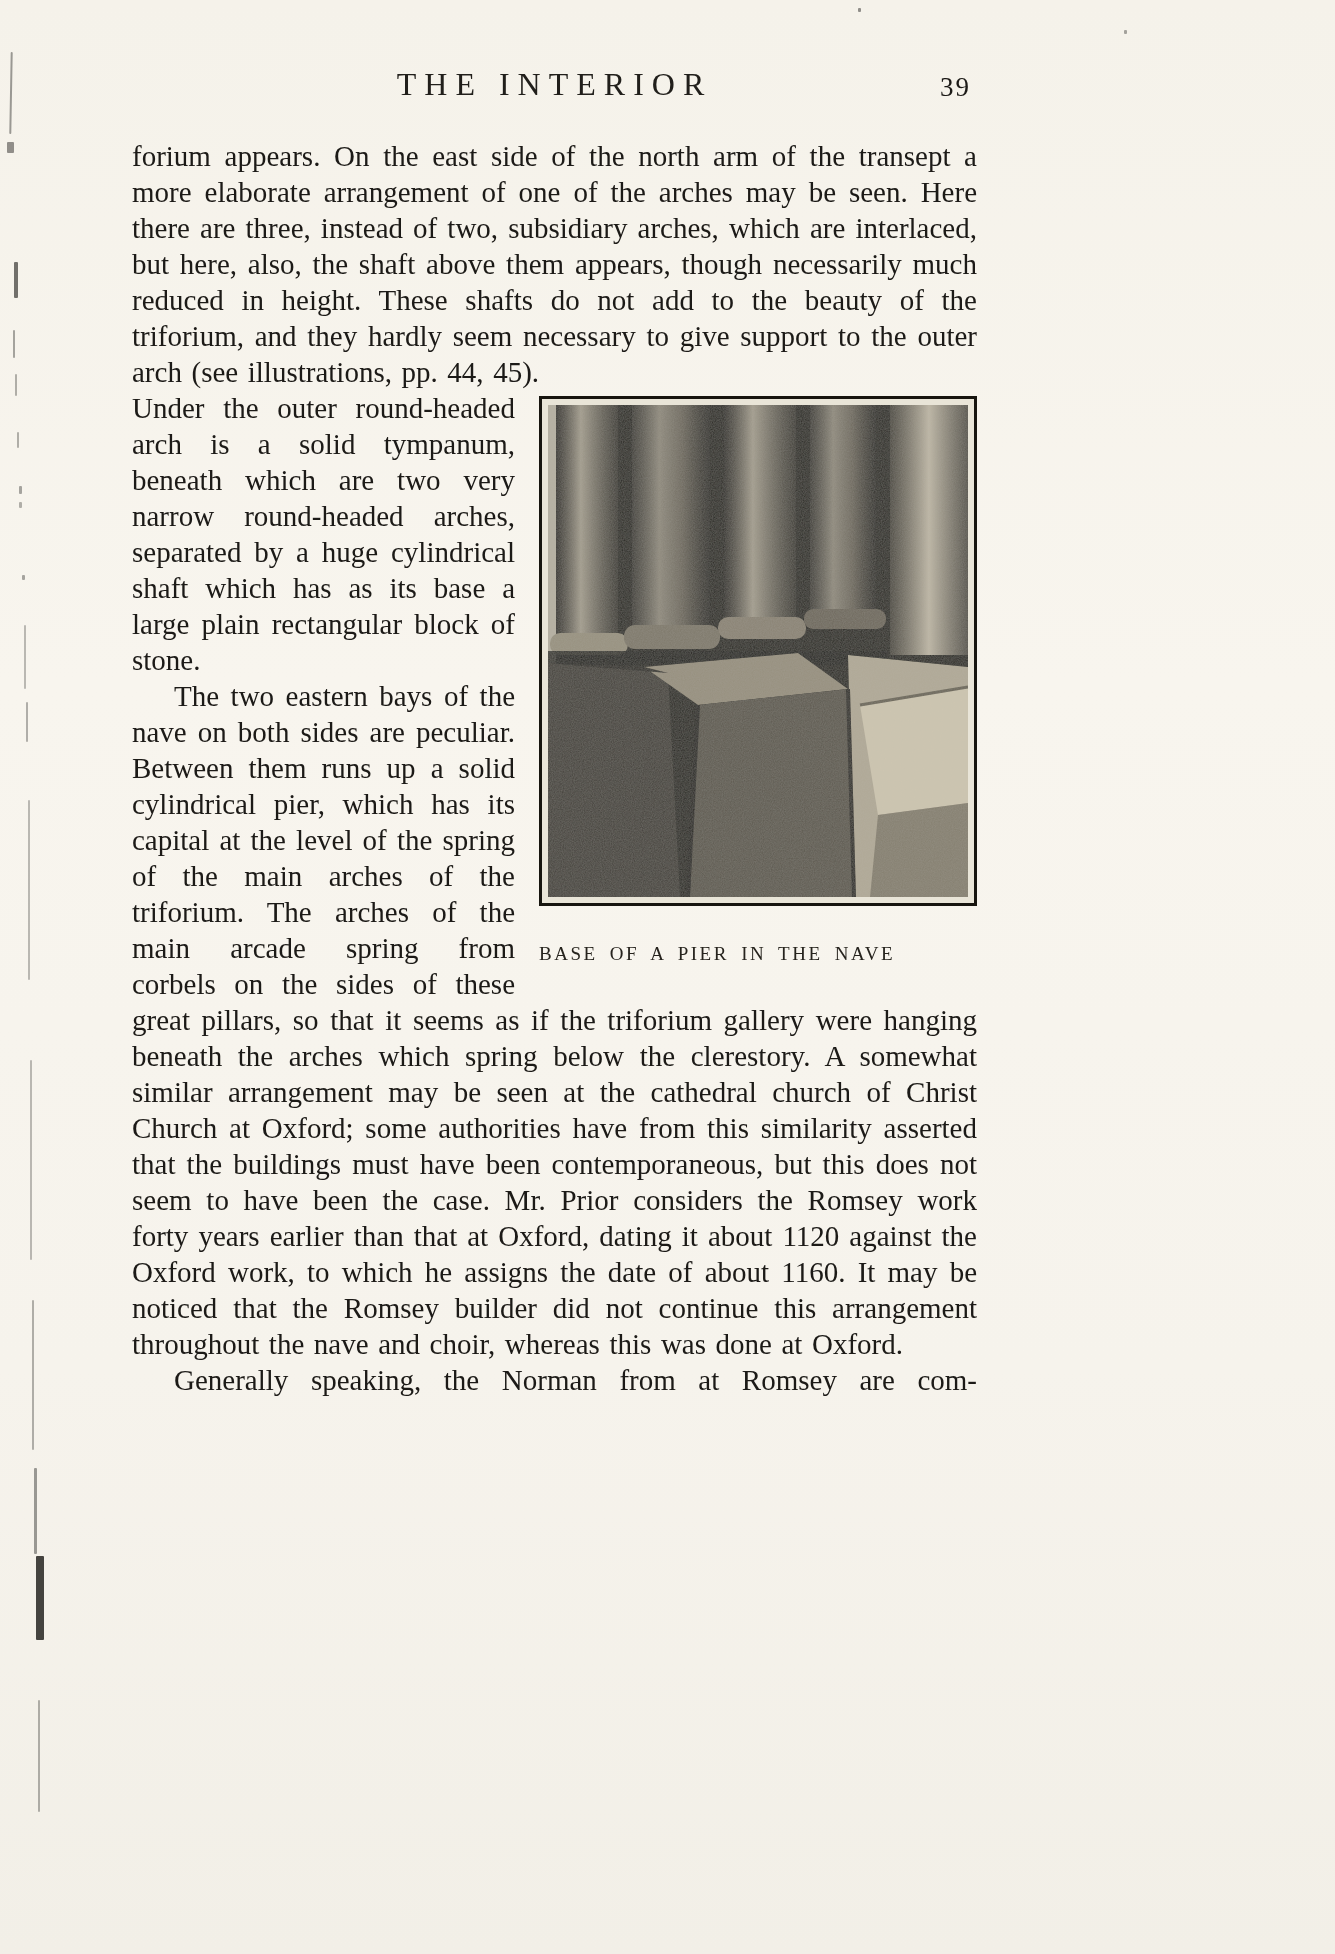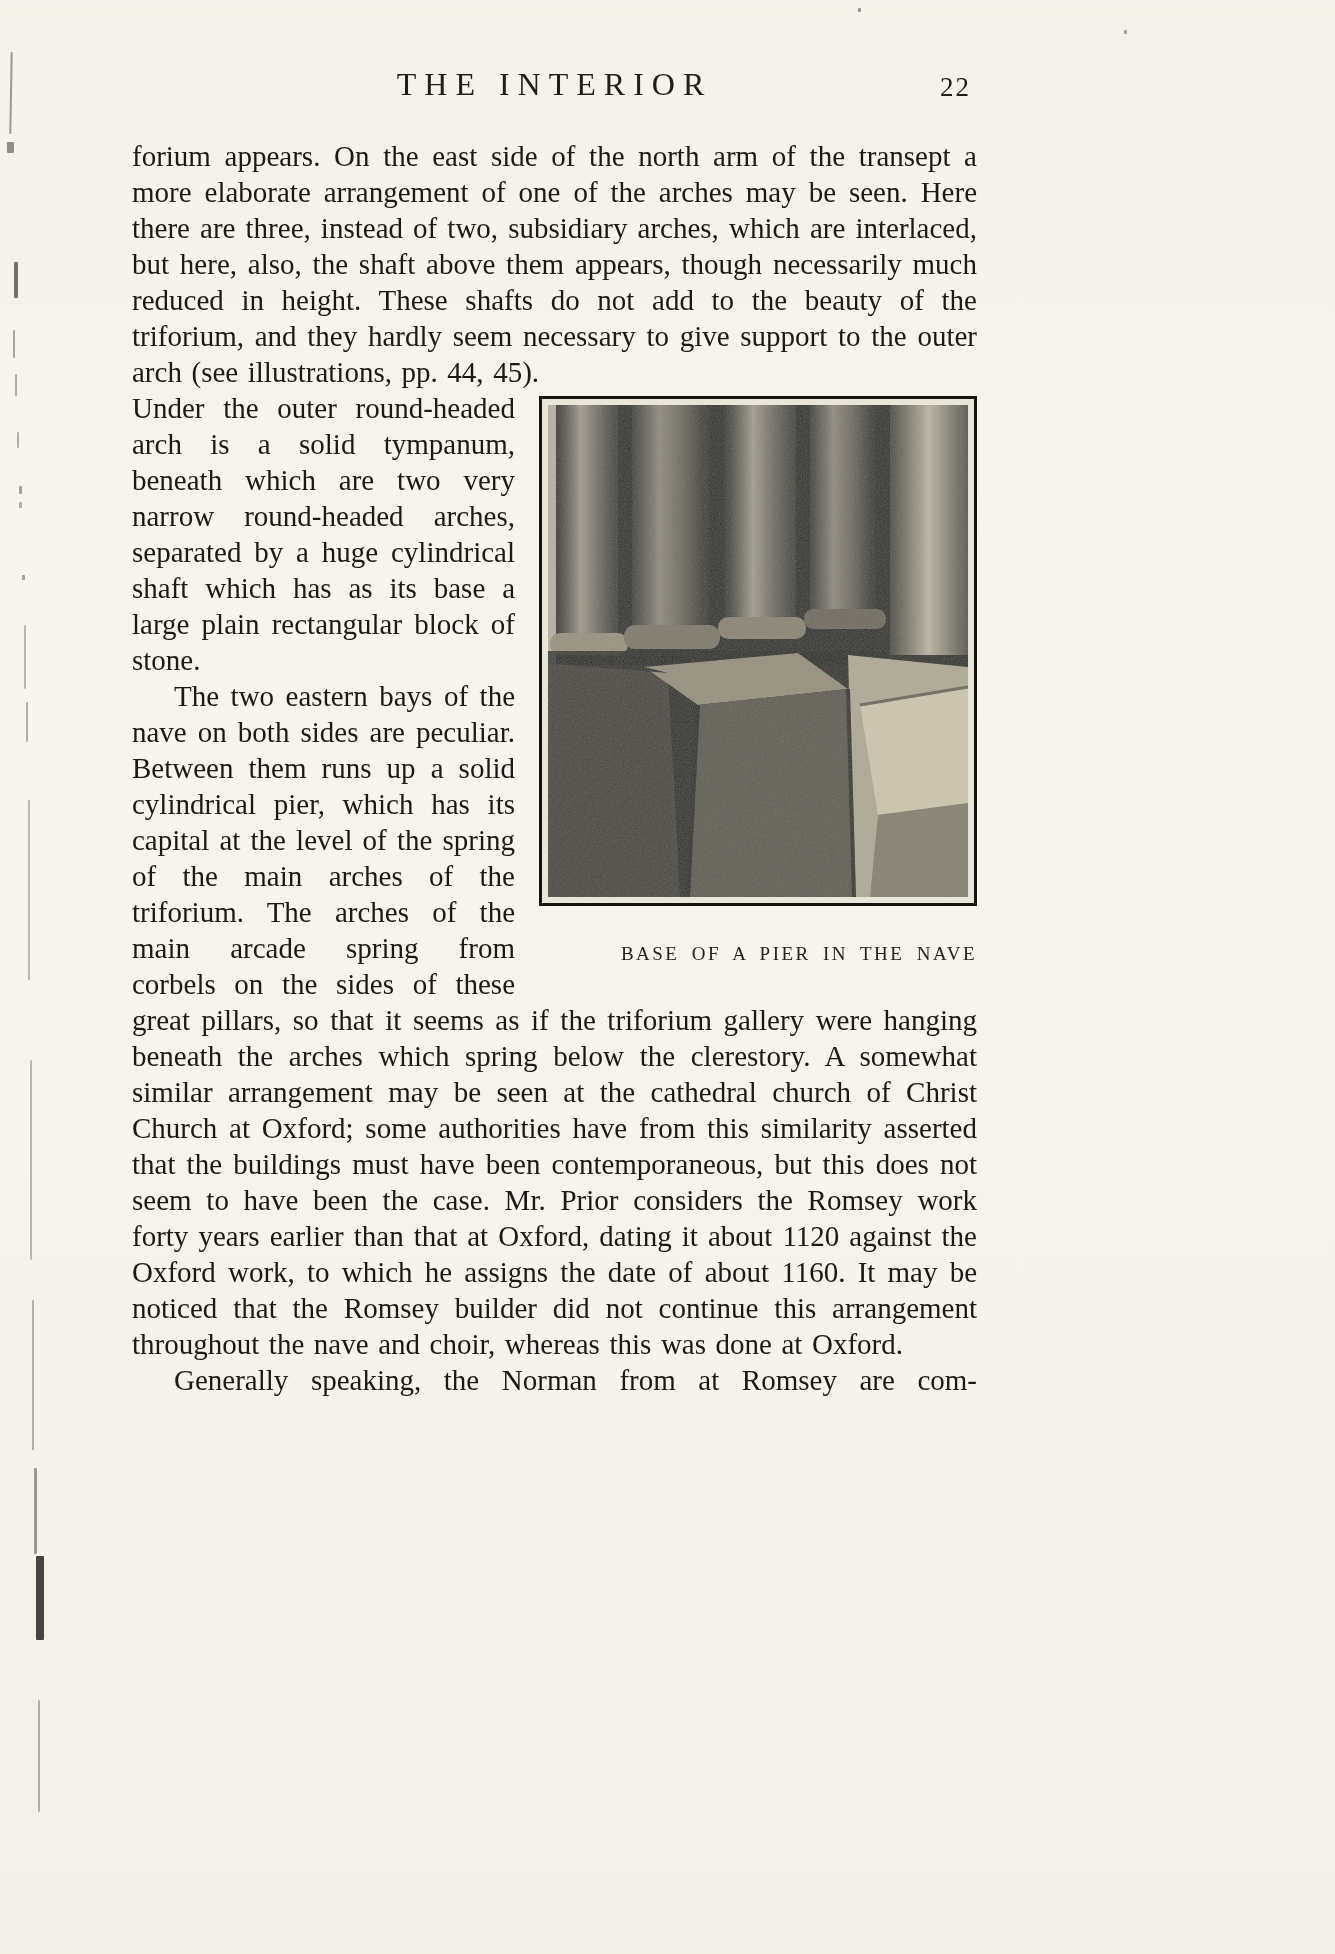--- a/index.html
+++ b/index.html
@@ -64,21 +64,21 @@
     padding: 6px;
   }
   .photo {
     display: block;
     width: 420px;
     height: 492px;
     background: #26251f;
   }
   figcaption.caption {
     margin-top: 30px;
-    text-align: right;
+    text-align: left;
     font-size: 19px;
     letter-spacing: 2.5px;
     word-spacing: 5px;
     color: #26231d;
   }
 
   .artifact {
     position: absolute;
     background: #2b2a27;
     border-radius: 1px;
@@ -106,21 +106,21 @@
   <span class="artifact" style="left:34px; top:1468px; width:3px; height:86px;  opacity:.45;"></span>
   <span class="artifact" style="left:36px; top:1556px; width:8px; height:84px;  opacity:.88;"></span>
   <span class="artifact" style="left:38px; top:1700px; width:2px; height:112px; opacity:.35;"></span>
   <span class="artifact" style="left:858px; top:8px;  width:3px; height:4px;  opacity:.5;"></span>
   <span class="artifact" style="left:1124px; top:30px; width:3px; height:4px;  opacity:.4;"></span>
 
   <div class="content">
 
     <div class="header">
       <div class="title">THE INTERIOR</div>
-      <div class="pagenum">22</div>
+      <div class="pagenum">39</div>
     </div>
 
     <div class="bodytext">
 
       <p class="para">forium appears.  On the east side of the north arm of the transept a more elaborate arrangement of one of the arches may be seen.  Here there are three, instead of two, subsidiary arches, which are interlaced, but here, also, the shaft above them appears, though necessarily much reduced in height.  These shafts do not add to the beauty of the triforium, and they hardly seem necessary to give support to the outer arch (see illustrations, pp. 44, 45).</p>
 
 
       <figure class="plate">
         <div class="frame">
           <svg class="photo" viewBox="0 0 420 492" preserveAspectRatio="none" aria-hidden="true">

